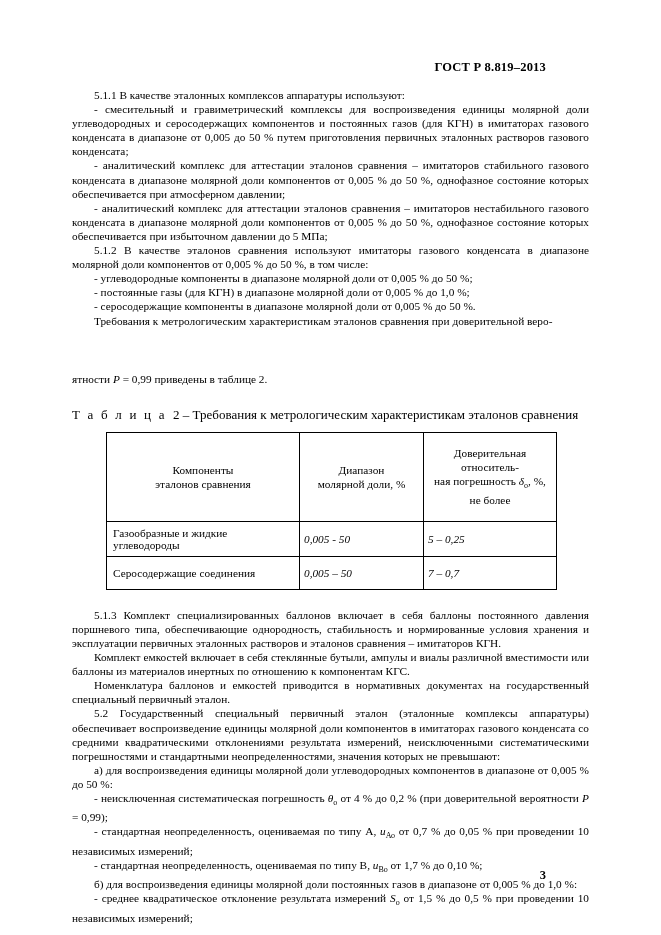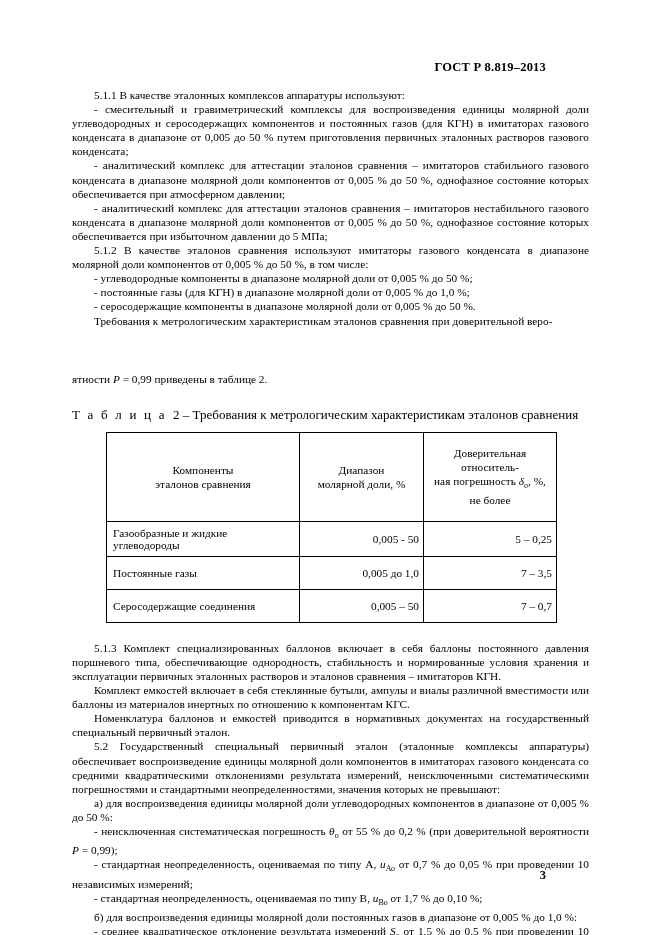--- a/index.html
+++ b/index.html
@@ -78,22 +78,23 @@
     padding: 6px 4px;
     height: 76px;
     line-height: 14px;
   }
   table.spec td.c1 {
     padding: 5px 6px;
     text-align: left;
     height: 22px;
   }
   table.spec td.c2, table.spec td.c3 {
-    text-align: right;
+    text-align: left;
     padding: 5px 4px;
+    font-style: italic;
   }
   .col1 { width: 193px; }
   .col2 { width: 124px; }
   .col3 { width: 133px; }
   .after-table {
     margin-top: 18px;
   }
   .pagenum {
     position: absolute;
     right: 58px;
@@ -151,40 +152,35 @@
           </th>
         </tr>
       </thead>
       <tbody>
         <tr>
           <td class="c1">Газообразные и жидкие углеводороды</td>
           <td class="c2">0,005 - 50</td>
           <td class="c3">5 – 0,25</td>
         </tr>
         <tr>
-          <td class="c1">Постоянные газы</td>
-          <td class="c2">0,005 до 1,0</td>
-          <td class="c3">7 – 3,5</td>
-        </tr>
-        <tr>
           <td class="c1">Серосодержащие  соединения</td>
           <td class="c2">0,005 – 50</td>
           <td class="c3">7 – 0,7</td>
         </tr>
       </tbody>
     </table>
 
     <p class="ind after-table">5.1.3   Комплект специализированных баллонов включает в себя баллоны постоянного давления поршневого типа, обеспечивающие однородность, стабильность и нормированные условия хранения и эксплуатации первичных эталонных растворов и эталонов сравнения – имитаторов КГН.</p>
     <p class="ind">Комплект емкостей включает в себя стеклянные бутыли, ампулы и виалы различной вместимости или баллоны из материалов инертных по отношению к компонентам КГС.</p>
     <p class="ind">Номенклатура баллонов и емкостей приводится в нормативных документах на государственный специальный первичный эталон.</p>
     <p class="ind">5.2   Государственный специальный первичный эталон (эталонные комплексы аппаратуры) обеспечивает воспроизведение единицы молярной доли компонентов в имитаторах газового конденсата со средними квадратическими отклонениями результата измерений, неисключенными систематическими погрешностями и стандартными неопределенностями, значения которых не превышают:</p>
     <p class="ind">а)   для воспроизведения единицы молярной доли углеводородных компонентов в диапазоне от 0,005 % до 50 %:</p>
 
 
-    <p class="ind"><span>- неисключенная систематическая погрешность </span><span class="it">θ</span><span class="sub">о</span><span> от 55 % до 0,2 % (при доверительной вероятности </span><span class="it">P</span><span> = 0,99);</span></p>
+    <p class="ind"><span>- неисключенная систематическая погрешность </span><span class="it">θ</span><span class="sub">о</span><span> от 4 % до 0,2 % (при доверительной вероятности </span><span class="it">P</span><span> = 0,99);</span></p>
 
     <p class="ind"><span>- стандартная неопределенность, оцениваемая по типу А, </span><span class="it">u</span><span class="sub">Ао</span><span> от 0,7 % до 0,05 % при проведении 10 независимых измерений;</span></p>
 
     <p class="ind"><span>- стандартная неопределенность, оцениваемая по типу В, </span><span class="it">u</span><span class="sub">Во</span><span> от 1,7 % до 0,10 %;</span></p>
 
     <p class="ind">б)   для воспроизведения единицы молярной доли постоянных газов в диапазоне от 0,005 % до 1,0 %:</p>
 
     <p class="ind"><span>- среднее  квадратическое отклонение результата измерений </span><span class="it">S</span><span class="sub">о</span><span> от 1,5 % до 0,5 % при проведении 10 независимых измерений;</span></p>
 
   </div>

